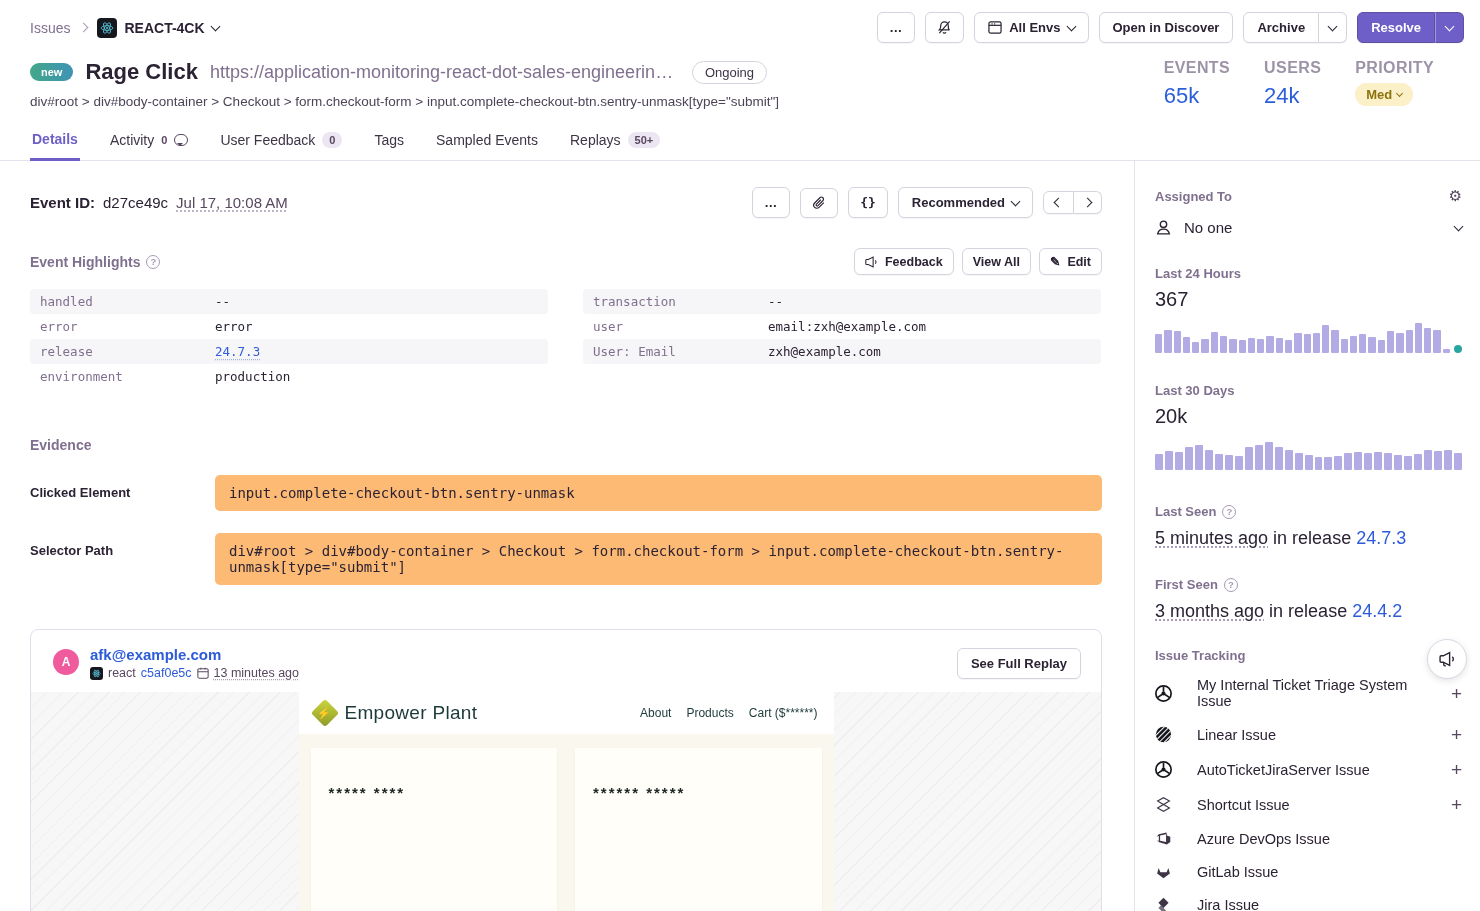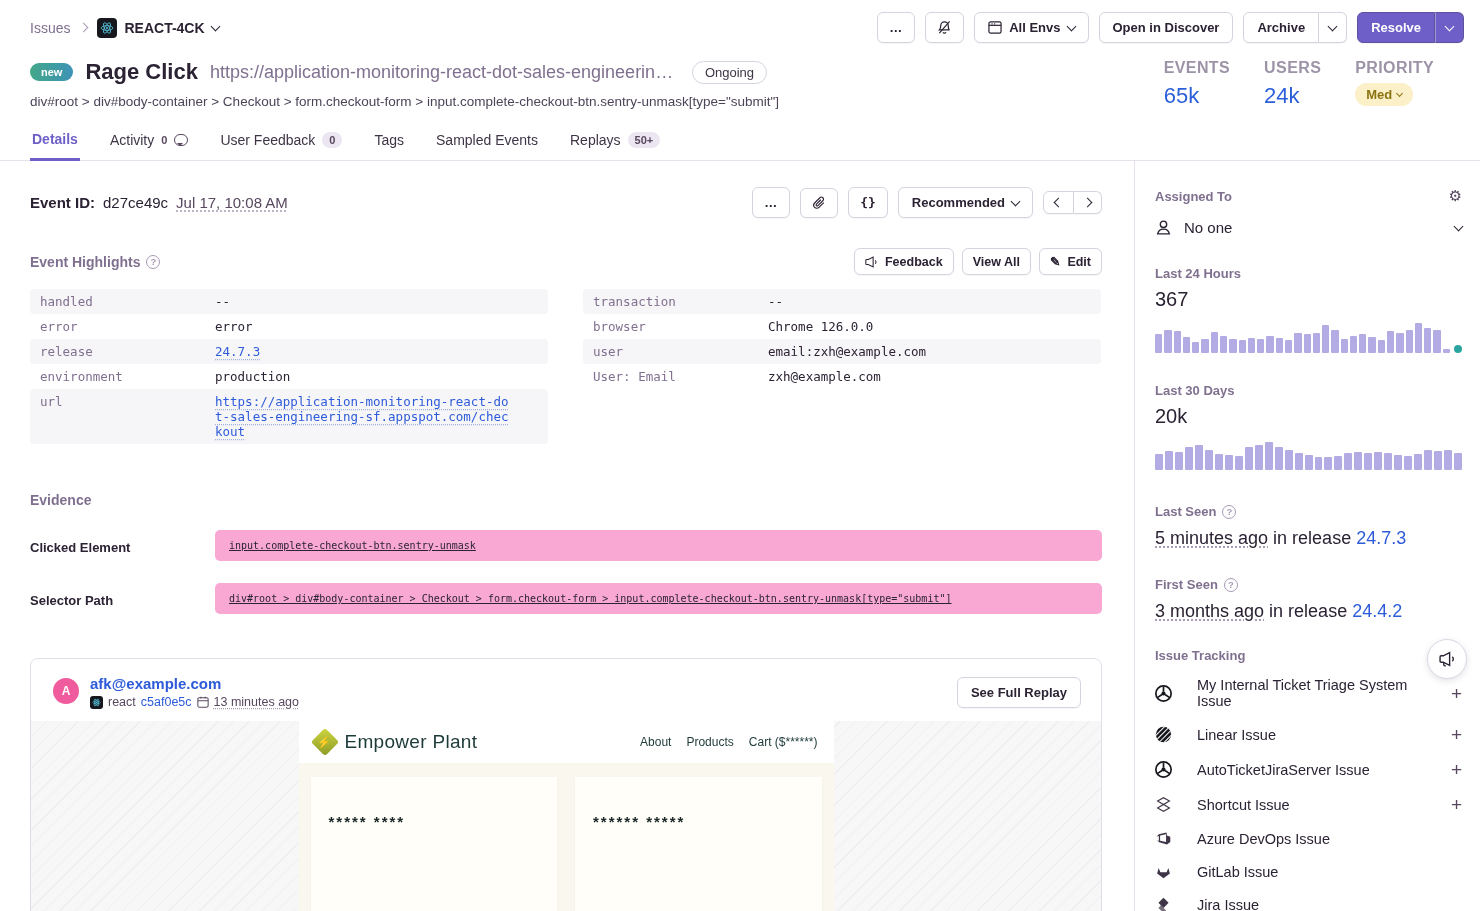--- a/index.html
+++ b/index.html
@@ -82,21 +82,21 @@
   .kv-row { display:flex; padding:5px 10px; border-radius:4px; }
   .kv-row:nth-child(odd) { background:#f6f5f8; }
   .kv-key { width:175px; color:#80708f; flex:none; }
   .kv-val { color:#2b2233; word-break:break-all; }
   .kv-val.link { color:#2d5bd9; text-decoration:underline dotted #9db0e0; text-underline-offset:3px; cursor:pointer; }
 
   
   .evidence { margin-top:48px; }
   .ev-row { display:flex; align-items:flex-start; margin-top:22px; }
   .ev-label { width:185px; flex:none; font-size:13px; font-weight:700; padding-top:10px; }
-  .ev-box { flex:1; background:#f9a8d4; border-radius:5px; padding:10px 14px; font-size:10px; color:#2b2233;text-decoration:underline; }
+  .ev-box { flex:1; background:#fdba74; border-radius:5px; padding:10px 14px; font-size:14px; color:#2b2233; }
 
   
   .replay-sec { margin-top:44px; }
   .replay-card { margin-top:12px; border:1px solid #e3ddea; border-radius:8px; overflow:hidden; }
   .replay-head { display:flex; justify-content:space-between; align-items:center; padding:16px 20px 12px 22px; }
   .replay-user { display:flex; gap:11px; }
   .avatar { width:26px; height:26px; border-radius:50%; background:#ef5b9d; color:#fff; font-size:12px; font-weight:700;
             display:flex; align-items:center; justify-content:center; margin-top:3px; }
   .replay-user-name { color:#2d5bd9; font-size:15px; font-weight:700; cursor:pointer; }
   .replay-meta { display:flex; align-items:center; gap:5px; font-size:12.5px; color:#57475f; margin-top:3px; }
@@ -322,33 +322,25 @@
               <span class="kv-val">error</span>
             </div>
           <div class="kv-row">
               <span class="kv-key">release</span>
               <span class="kv-val link">24.7.3</span>
             </div>
           <div class="kv-row">
               <span class="kv-key">environment</span>
               <span class="kv-val">production</span>
             </div>
-          <div class="kv-row">
-              <span class="kv-key">url</span>
-              <span class="kv-val link" style="max-width:295px;">https://application-monitoring-react-dot-sales-engineering-sf.appspot.com/checkout</span>
-            </div>
         </div>
         <div class="kv-table">
           <div class="kv-row">
               <span class="kv-key">transaction</span>
               <span class="kv-val">--</span>
-            </div>
-          <div class="kv-row">
-              <span class="kv-key">browser</span>
-              <span class="kv-val">Chrome 126.0.0</span>
             </div>
           <div class="kv-row">
               <span class="kv-key">user</span>
               <span class="kv-val">email:zxh@example.com</span>
             </div>
           <div class="kv-row">
               <span class="kv-key">User: Email</span>
               <span class="kv-val">zxh@example.com</span>
             </div>
         </div>

